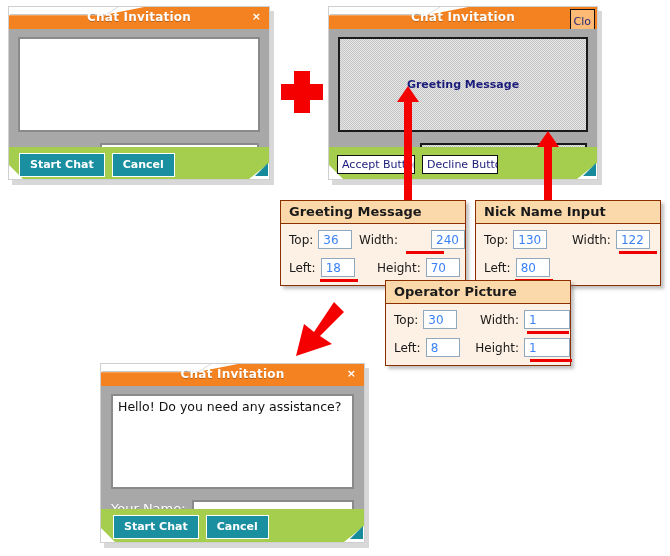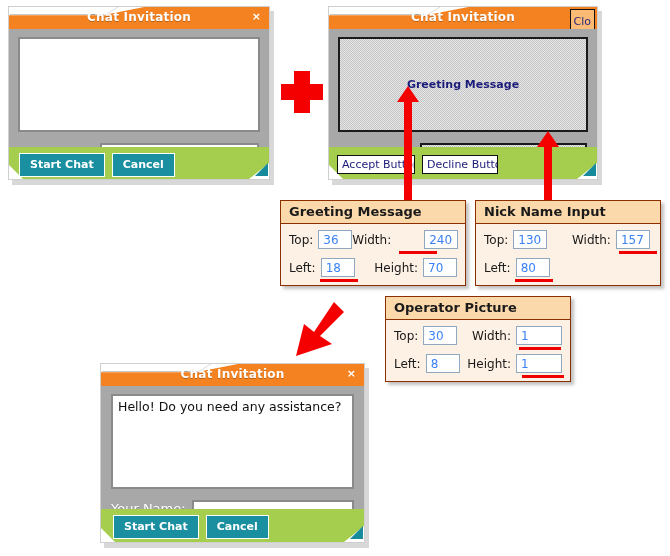--- a/index.html
+++ b/index.html
@@ -110,21 +110,21 @@
 
   
   .panel{
     position:absolute;background:#fdf0e4;border:1px solid #8b2f00;box-sizing:border-box;
     box-shadow:3px 3px 3px rgba(120,120,120,.45);
   }
   .panel-head{
     background:#fbd9ab;border-bottom:1px solid #8b2f00;font-weight:bold;font-size:13px;
     color:#1a1a1a;padding:3px 8px 4px 8px;
   }
-  .panel-grid{padding:6px 8px 8px 8px;}
+  .panel-grid{padding:6px 0 8px 8px;}
   .prow{display:flex;align-items:center;margin-bottom:6px;}
   .prow:last-child{margin-bottom:0;}
   .pcell{display:flex;align-items:center;position:relative;}
   .plabel{font-size:12px;color:#1a1a1a;margin-right:5px;}
   .pfield{
     background:#ffffff;border:1px solid #8fa7bf;box-sizing:border-box;
     font-size:12px;color:#3b82f6;padding:1px 4px;min-width:34px;height:19px;line-height:16px;
   }
   .ul{position:absolute;left:0;bottom:-5px;height:3px;background:#ee0000;}
 
@@ -251,35 +251,35 @@
 <div class="panel" style="left:475px;top:200px;width:186px;">
   <div class="panel-head">Nick Name Input</div>
   <div class="panel-grid">
     <div class="prow">
       <span class="pcell" style="width:88px;">
         <span class="plabel">Top:</span>
         <span class="pfield">130</span>
       </span>
       <span class="pcell">
         <span class="plabel">Width:</span>
-        <span class="pfield">157</span>
+        <span class="pfield">122</span>
         <span class="ul" style="left:47px;width:38px;"></span>
       </span>
     </div>
     <div class="prow" style="margin-top:9px;">
       <span class="pcell" style="width:88px;">
         <span class="plabel">Left:</span>
         <span class="pfield">80</span>
         <span class="ul" style="left:31px;width:38px;"></span>
       </span>
     </div>
   </div>
 </div>
 
-<div class="panel" style="left:385px;top:296px;width:186px;">
+<div class="panel" style="left:385px;top:280px;width:186px;">
   <div class="panel-head">Operator Picture</div>
   <div class="panel-grid">
     <div class="prow">
       <span class="pcell" style="width:88px;">
         <span class="plabel">Top:</span>
         <span class="pfield">30</span>
       </span>
       <span class="pcell">
         <span class="plabel">Width:</span>
         <span class="pfield" style="min-width:46px;">1</span>

